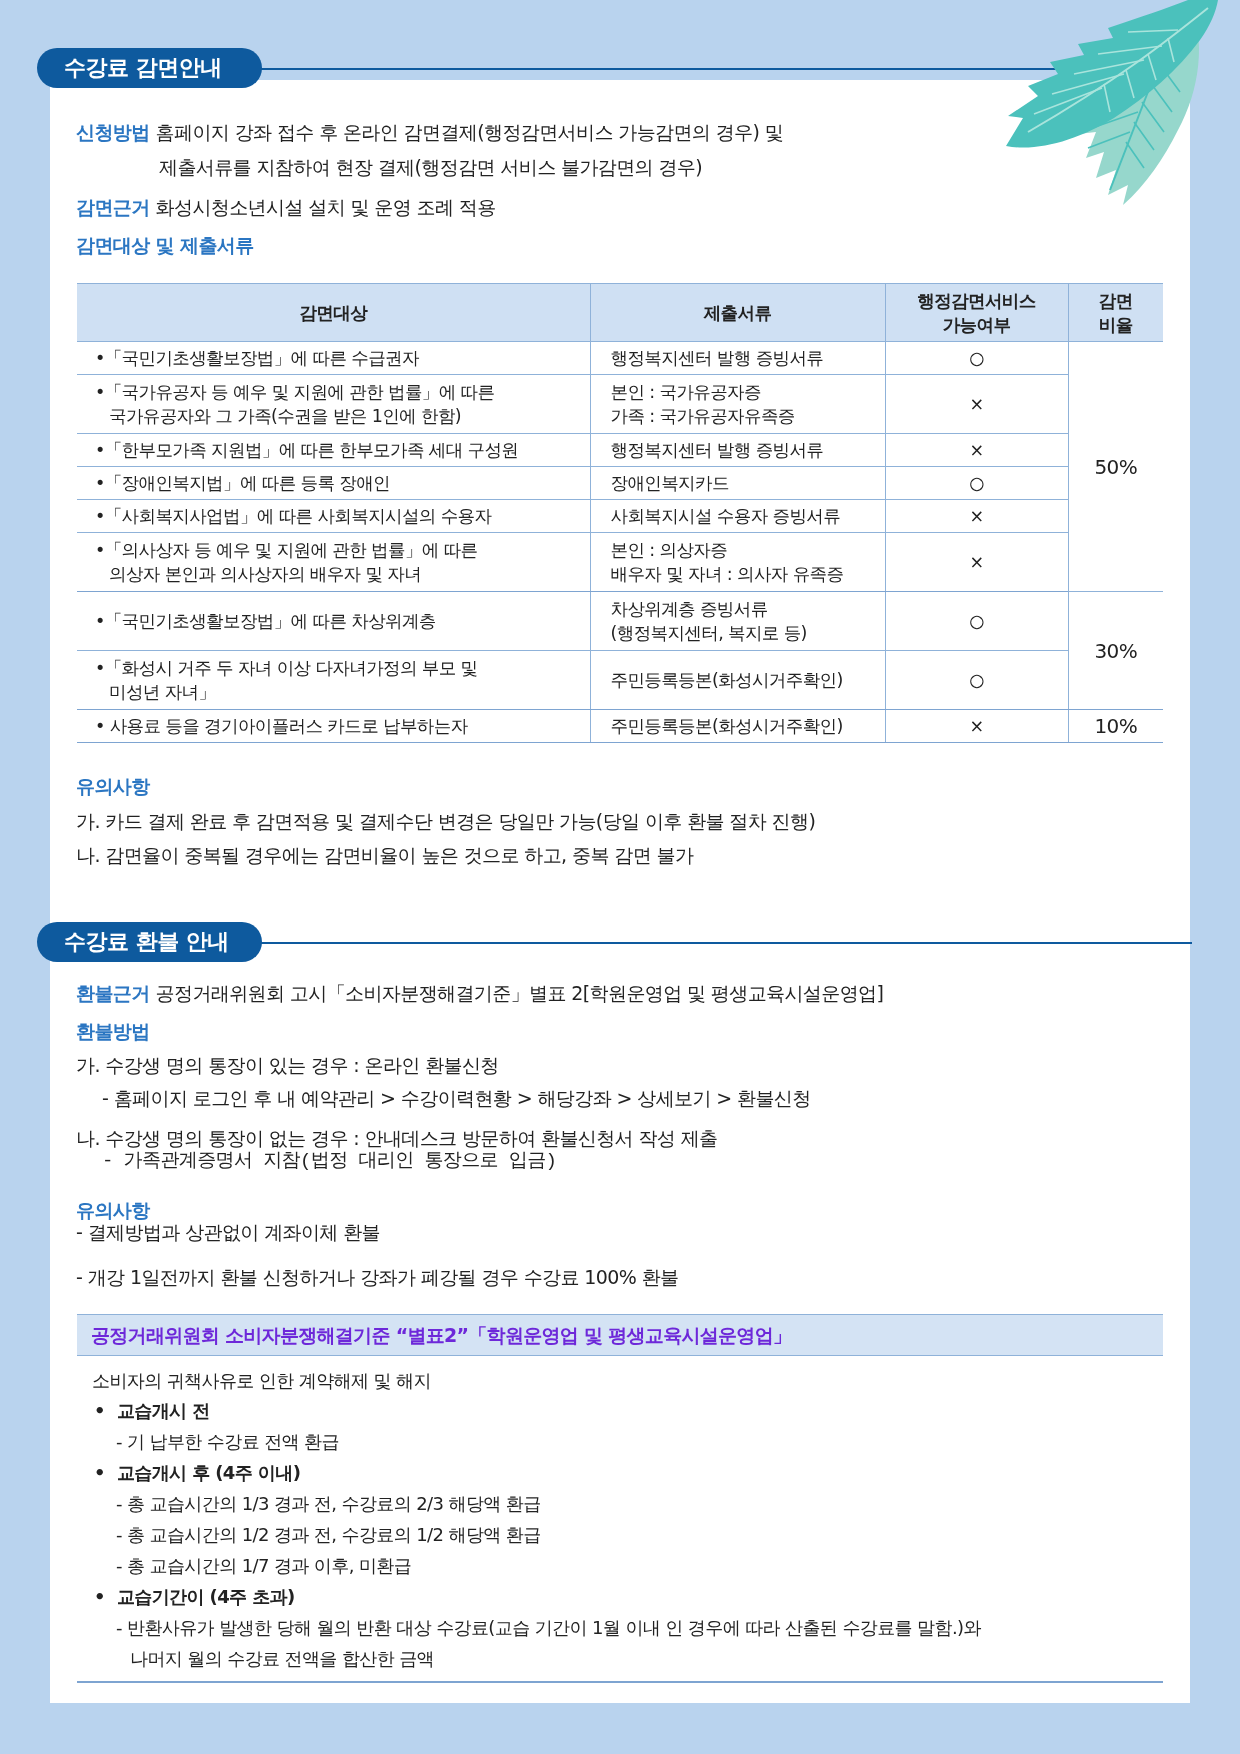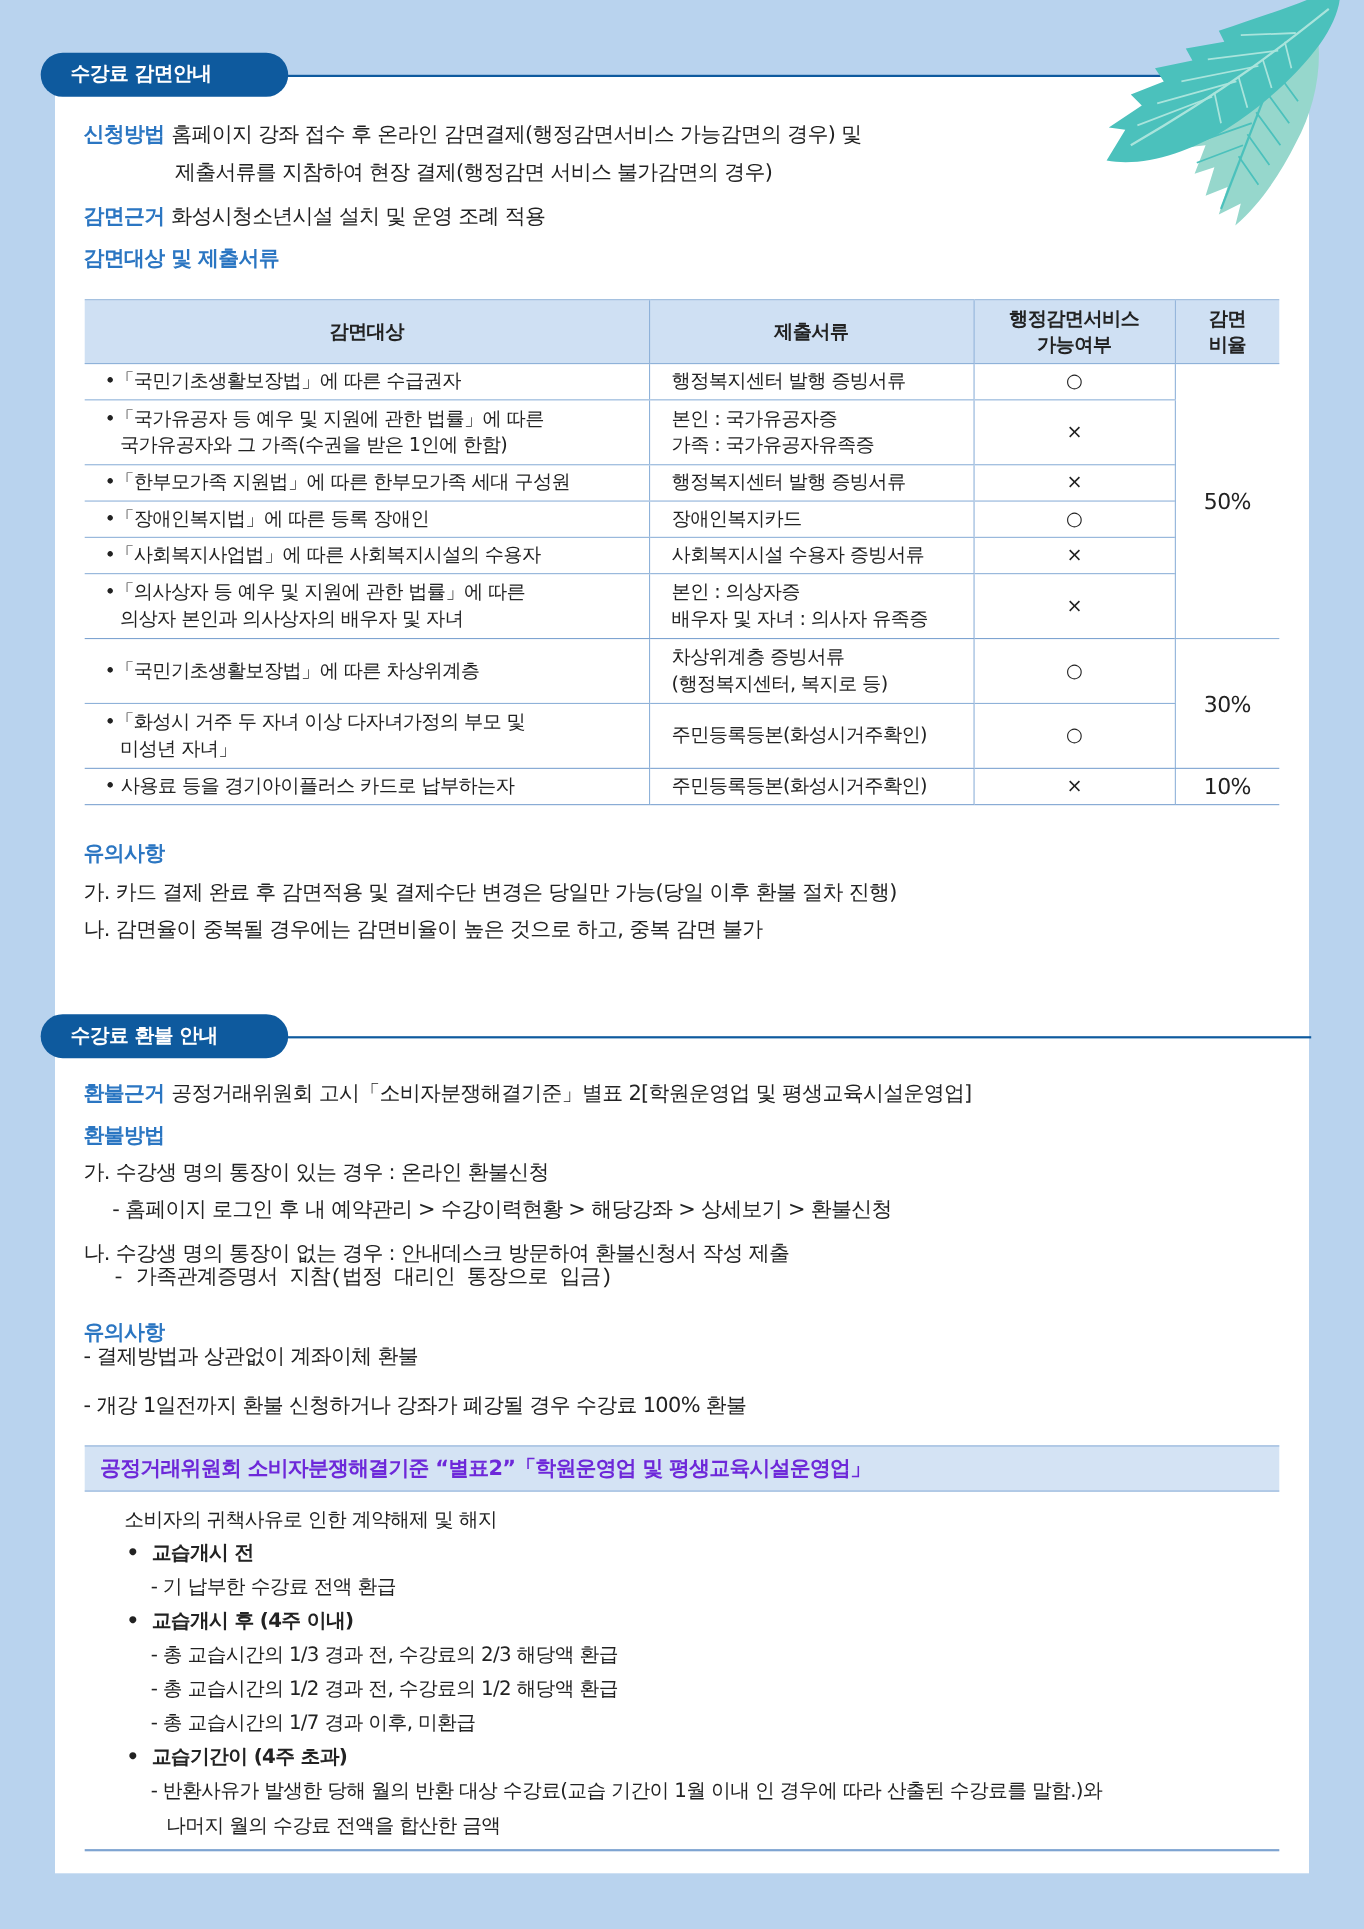--- a/index.html
+++ b/index.html
@@ -10,31 +10,31 @@
     color: #222;
     position: relative;
     overflow: hidden;
   }
   .card {
     position: absolute;
     left: 50px;
     width: 1140px;
     background: #ffffff;
   }
-  #card1 { top: 69px; height: 1044px; }
+  #card1 { top: 80px; height: 1044px; }
   #card2 { top: 943px; height: 760px; }
 
   .section-header { position: absolute; left: 37px; height: 40px; }
   .pill {
     position: absolute; left: 0; top: 0;
     height: 40px; width: 225px;
     background: #0e5a9e;
     border-radius: 20px;
     color: #fff;
-    font-size: 18px; font-weight: bold;
+    font-size: 22px; font-weight: bold;
     line-height: 40px;
     padding-left: 27px;
     letter-spacing: -0.5px;
   }
   .header-line {
     position: absolute; left: 220px; top: 20px;
     height: 2px; background: #0e5a9e;
   }
   #hdr1 { top: 48px; }
   #hdr1 .header-line { width: 935px; }
@@ -82,21 +82,21 @@
   
   .subbox-head {
     position: absolute; left: 27px; top: 371px; width: 1086px; height: 42px;
     background: #d4e3f4;
     border-top: 1.5px solid #8fb2d9; border-bottom: 1.5px solid #8fb2d9;
     font-size: 19px; font-weight: bold; letter-spacing: -0.7px;
     line-height: 40px; padding-left: 14px; color: #6d28d9;
   }
   .subbox-end { position: absolute; left: 27px; top: 738px; width: 1086px; height: 2px; background: #7ea4d1; }
   .bold { font-weight: bold; }
-  .small { font-size: 18px; margin-left: 21px; }
+  .small { font-size: 18px; }
 </style>
 </head>
 <body>
 
 <div class="card" id="card1">
 
   <div class="txt" style="left:26px; top:40px;">
     <span class="label-inline">신청방법</span><span>홈페이지 강좌 접수 후 온라인 감면결제(행정감면서비스 가능감면의 경우) 및</span>
   </div>
   <div class="txt" style="left:109px; top:75px;">제출서류를 지참하여 현장 결제(행정감면 서비스 불가감면의 경우)</div>

